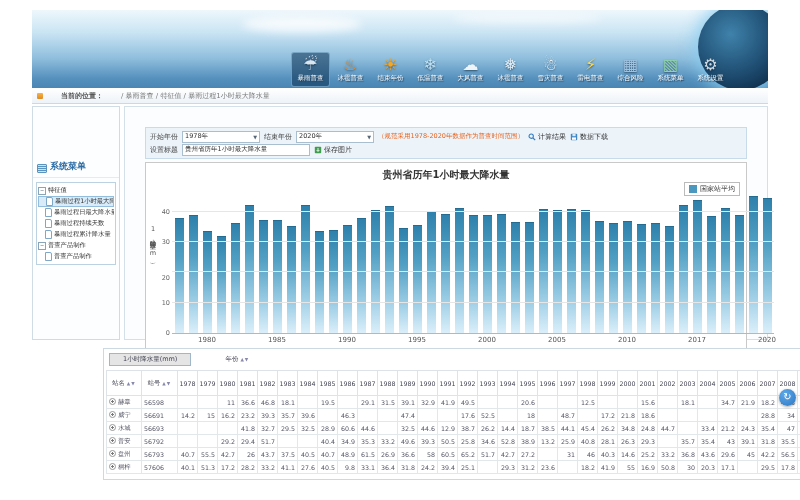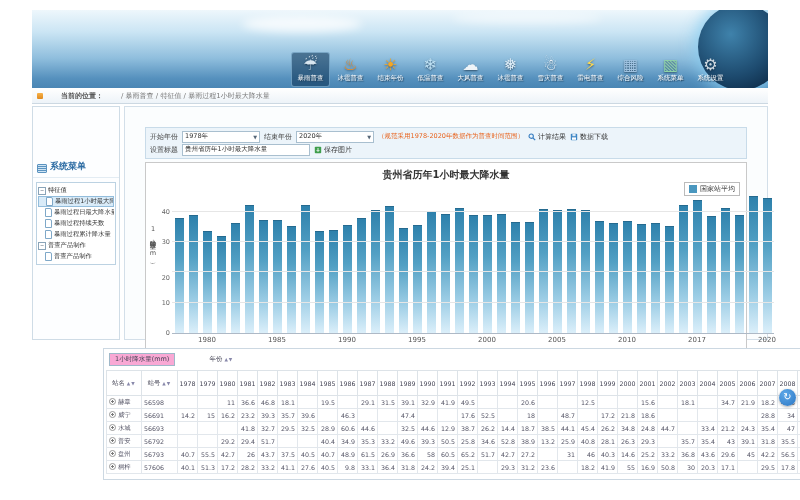--- a/index.html
+++ b/index.html
@@ -76,21 +76,21 @@
   .bars{position:absolute;left:0;bottom:0;width:100%;height:100%;display:flex;align-items:flex-end;}
   .bar{width:9px;margin:0 2.5px;flex:none;
     background:linear-gradient(180deg,#2e81ac 0%,#52a0c4 35%,#9ccde5 72%,#dbeffa 100%);
     border-top:1px solid #256a8f;}
   .xtick{position:absolute;top:141px;font-size:7px;color:#555;transform:translateX(-50%);}
   .xlab{position:absolute;top:154px;left:0;width:100%;text-align:center;font-size:7px;color:#555;}
   
   .lower{position:absolute;left:103px;top:348px;width:697px;border:1px solid #ccd8e2;border-right:none;
     background:#fff;overflow:hidden;padding:3px 0 5px 2px;box-sizing:border-box;}
   .tctrl{display:flex;align-items:center;gap:34px;margin:1px 0 4px 3px;}
-  .unitbox{border:1px solid #9fb8c9;padding:1px 5px;font-size:6.5px;color:#445;background:#f9a8d4;}
+  .unitbox{border:1px solid #9fb8c9;padding:1px 13px;font-size:6.5px;color:#445;background:#e5e5e5;}
   .sortlab{font-size:6.5px;color:#445;display:flex;align-items:center;gap:2px;}
   .arr{font-size:4.5px;color:#88a;letter-spacing:1px;}
   table{border-collapse:collapse;table-layout:fixed;width:711px;}
   th{border:1px solid #dde3e8;height:22px;font-weight:normal;color:#445;font-size:6.3px;background:#fff;}
   td{border:1px solid #e2e7ec;height:12px;font-size:6.3px;color:#556;text-align:right;padding:0 2px 0 0;
     overflow:hidden;white-space:nowrap;}
   td.nm{text-align:left;padding-left:2px;}
   td.id{text-align:left;padding-left:2px;}
   .radio{width:5px;height:5px;border:1px solid #999;border-radius:50%;display:inline-block;
     margin-right:2px;background:radial-gradient(circle,#777 28%,#fff 40%);vertical-align:-1px;}

